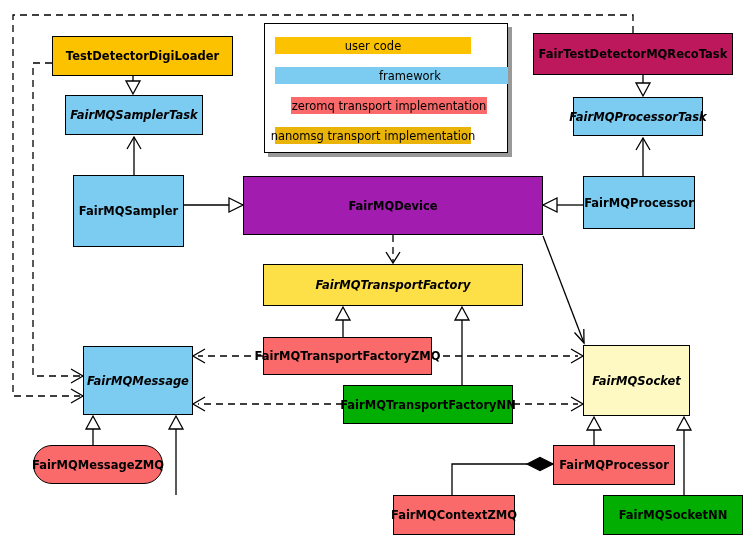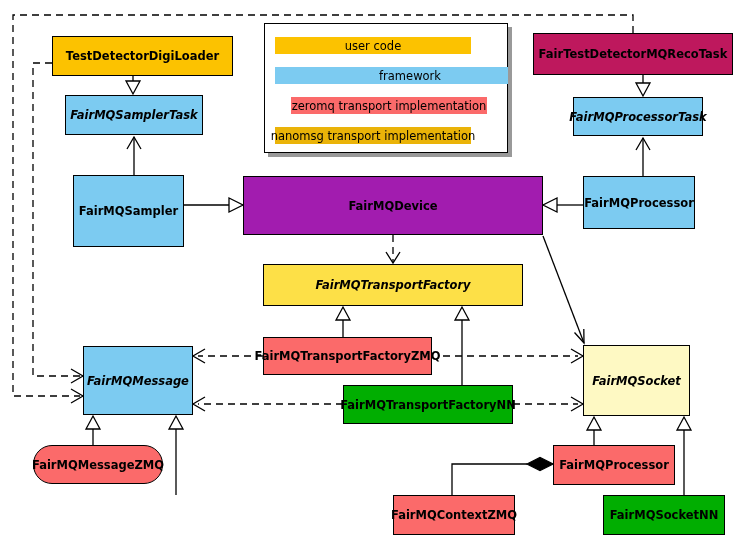--- a/index.html
+++ b/index.html
@@ -132,15 +132,15 @@
 
   <div class="node abstract" style="left: 583px; top: 345px; width: 107px; height: 71px; background-color: #fef9c3;">FairMQSocket</div>
 
   <div class="node" style="left: 33px; top: 445px; width: 130px; height: 39px; background-color: rgb(251, 106, 106); border-radius: 19px;">FairMQMessageZMQ</div>
 
 
   <div class="node" style="left: 553px; top: 445px; width: 122px; height: 40px; background-color: rgb(251, 106, 106);">FairMQProcessor</div>
 
   <div class="node" style="left: 393px; top: 495px; width: 122px; height: 40px; background-color: rgb(251, 106, 106);">FairMQContextZMQ</div>
 
-  <div class="node" style="left: 603px; top: 495px; width: 122px; height: 40px; background-color: rgb(1, 174, 1);">FairMQSocketNN</div>
+  <div class="node" style="left: 603px; top: 495px; width: 140px; height: 40px; background-color: rgb(1, 174, 1);">FairMQSocketNN</div>
 
 </div>
 
 </body></html>

